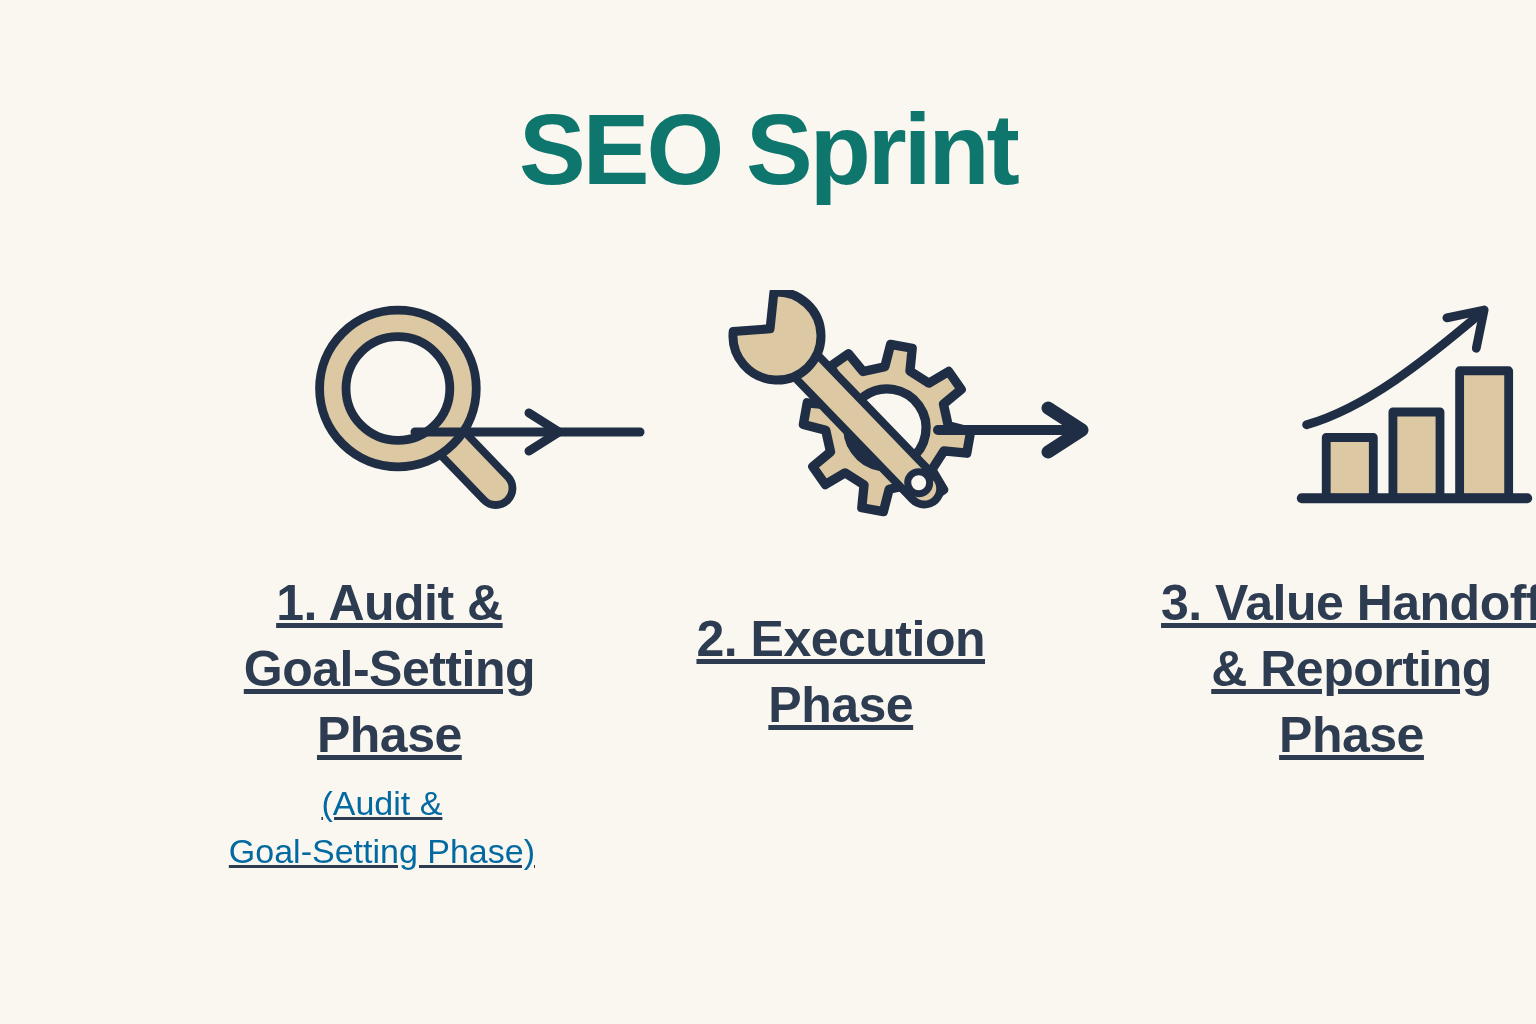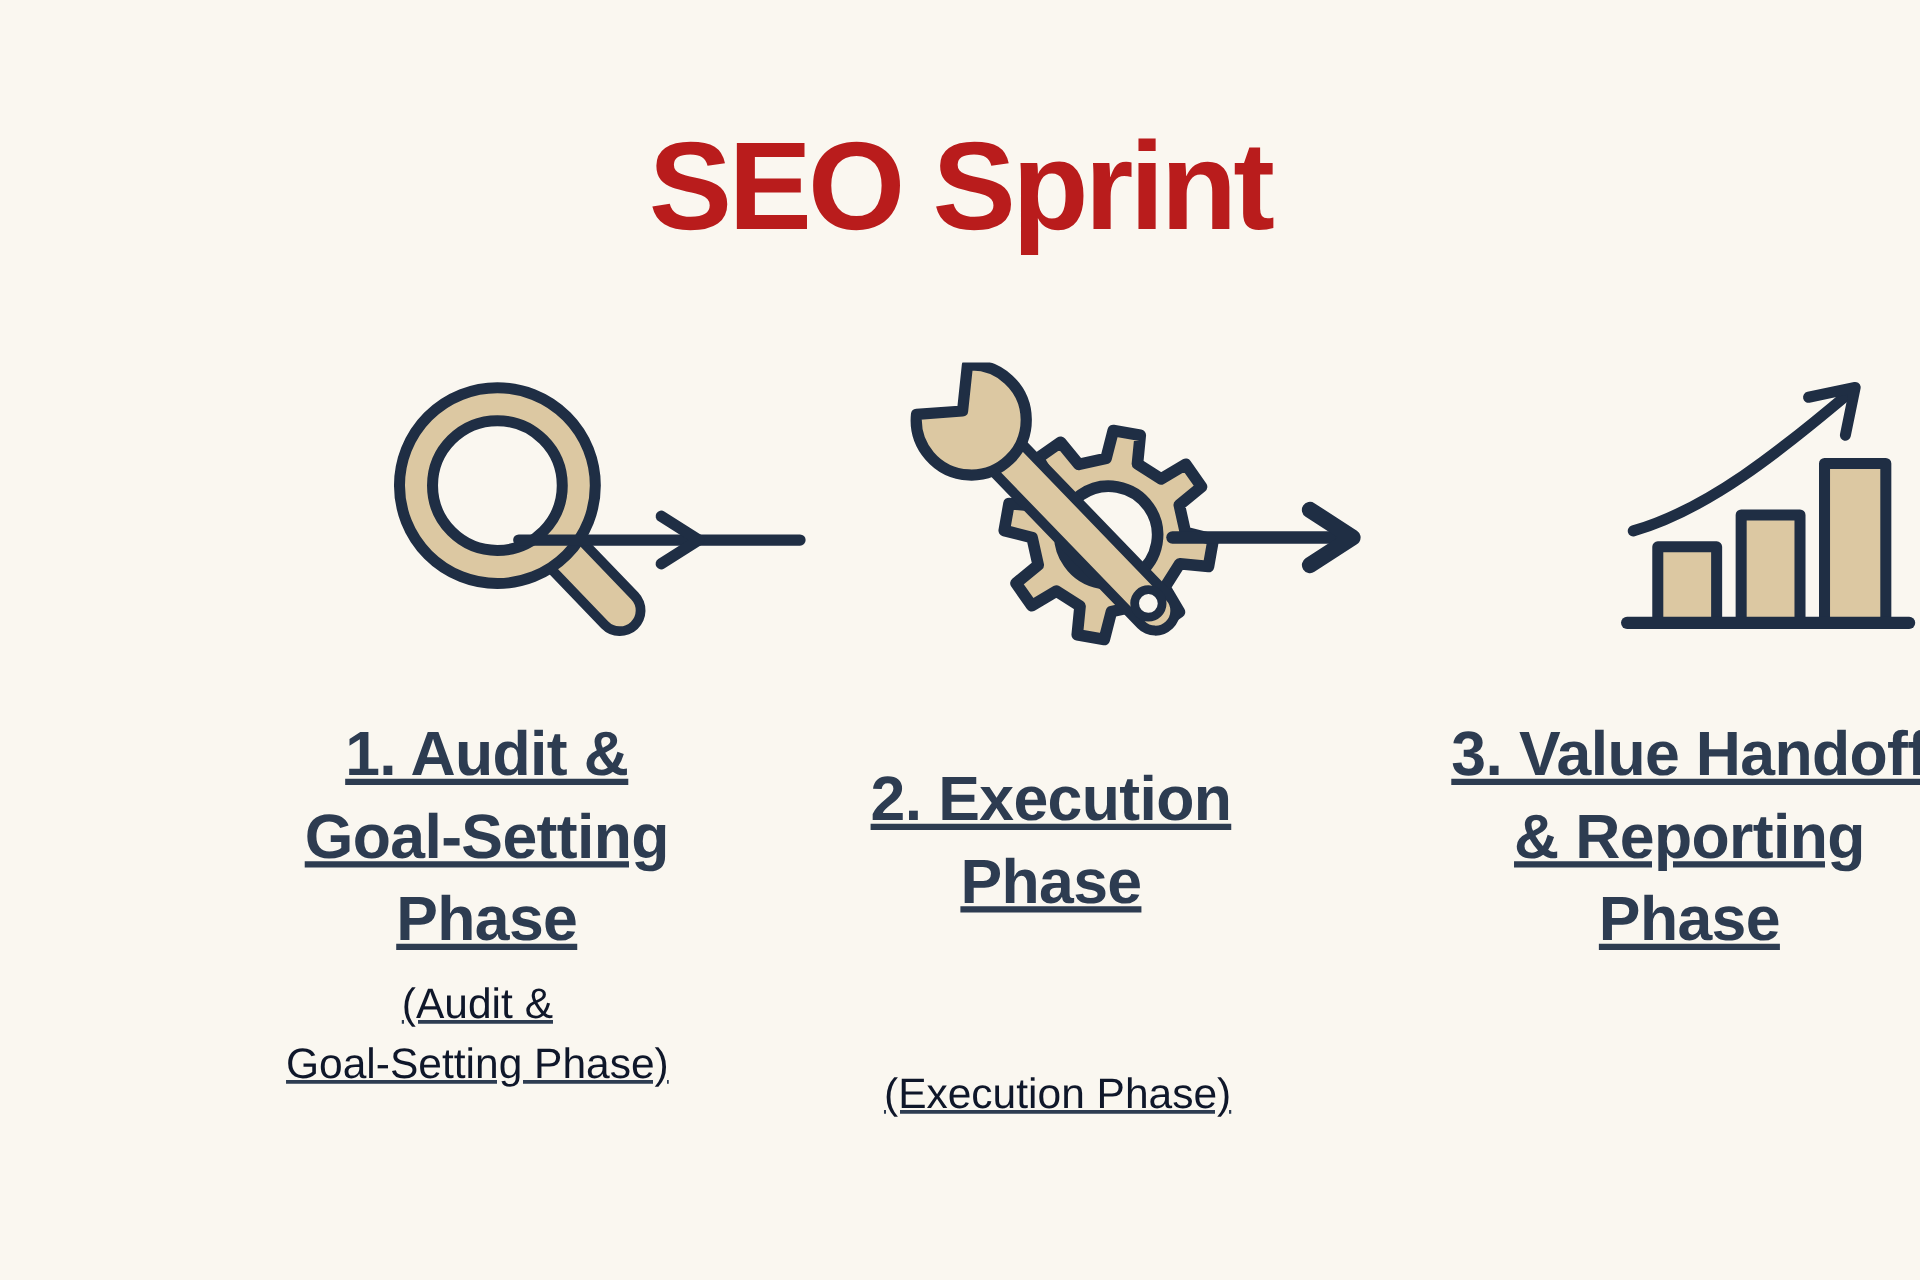--- a/index.html
+++ b/index.html
@@ -11,21 +11,21 @@
     font-family:"Liberation Sans", sans-serif;
     color:#2d3c51;
   }
   .title{
     position:absolute;
     top:92px;left:0;width:100%;
     text-align:center;
     font-size:100px;
     font-weight:700;
     letter-spacing:-3px;
-    color:#b91c1c;
+    color:#0f766e;
   }
   .phase{
     position:absolute;
     top:290px;
     display:flex;
     flex-direction:column;
     align-items:flex-end;
     text-decoration:underline;
   }
   .phase-1{left:85px;width:450px;}
@@ -47,21 +47,21 @@
     text-align:center;
     white-space:pre-line;
   }
   .subtitle{
     margin-top:10px;
     font-size:34px;
     font-weight:400;
     line-height:1.4;
     text-align:center;
     white-space:pre-line;
-    color:#0f172a;
+    color:#0369a1;
   }
   .arrow{position:absolute;}
   .arrow-1{left:405px;top:406px;}
   .arrow-2{left:928px;top:400px;}
   svg .ln{stroke:#1f2e44;fill:none;stroke-linecap:round;stroke-linejoin:round;}
   svg .fillshape{fill:#dcc8a2;stroke:#1f2e44;stroke-linejoin:round;}
 </style>
 </head>
 <body>
 
@@ -111,21 +111,20 @@
         <g transform="translate(62,46) rotate(46)">
           <line class="ln" x1="34" y1="0" x2="212" y2="0" stroke-width="40"></line>
           <line x1="34" y1="0" x2="212" y2="0" stroke="#dcc8a2" stroke-width="24" stroke-linecap="round"></line>
           <path class="fillshape" stroke-width="9" d="M -33.7,28.3 A 44,44 0 1 0 -33.7,-28.3 L -10,0 Z"></path>
           <circle cx="204" cy="0" r="11" fill="#faf7f0" stroke="#1f2e44" stroke-width="7"></circle>
         </g>
       </svg>
     </div>
     <div class="heading">2. Execution
 Phase</div>
-    <div class="subtitle">(Execution Phase)</div>
   </div>
 
   <svg class="arrow arrow-2" width="175" height="60" viewBox="0 0 175 60">
     <line class="ln" x1="10" y1="30" x2="142" y2="30" stroke-width="10"></line>
     <path class="ln" d="M120,8 L154,30 L120,52" stroke-width="13"></path>
   </svg>
 
   <div class="phase phase-3">
     <div class="icon-box">
       <svg width="255" height="240" viewBox="0 0 260 240" aria-hidden="true">

